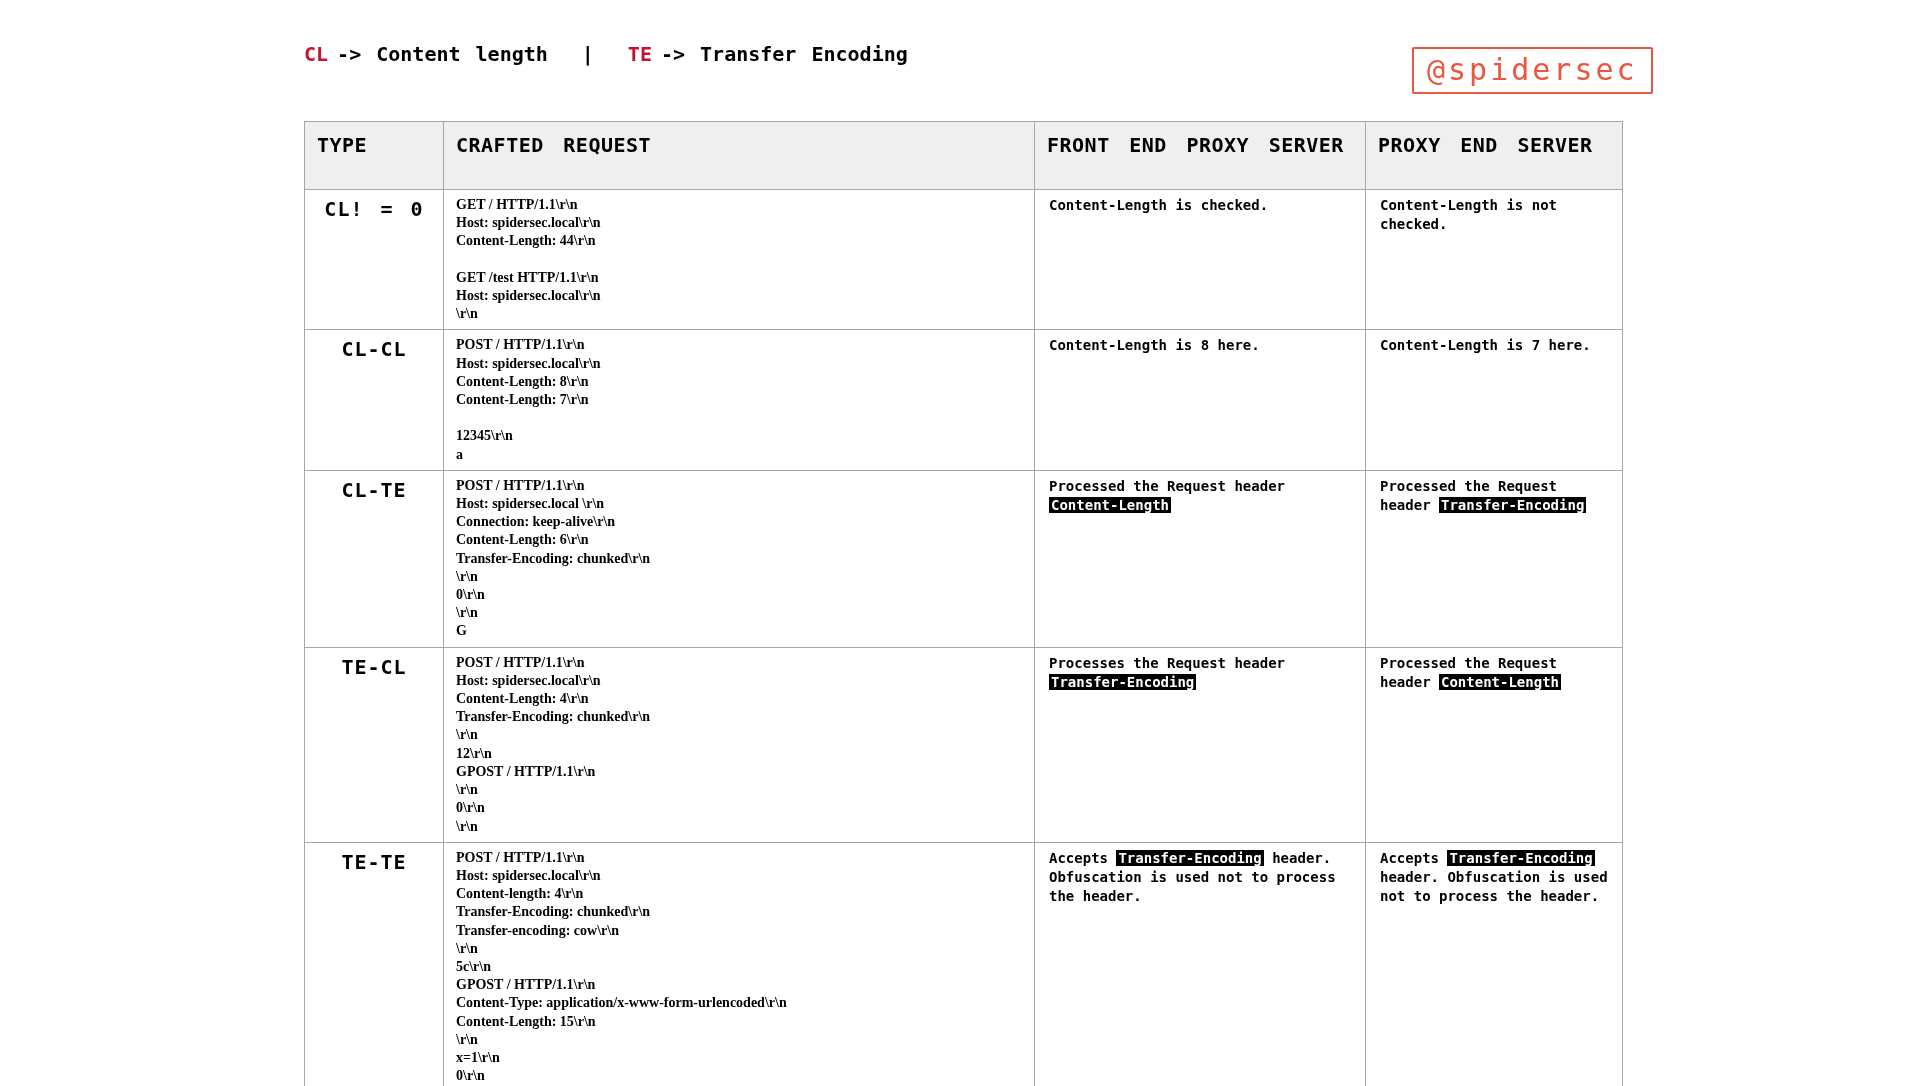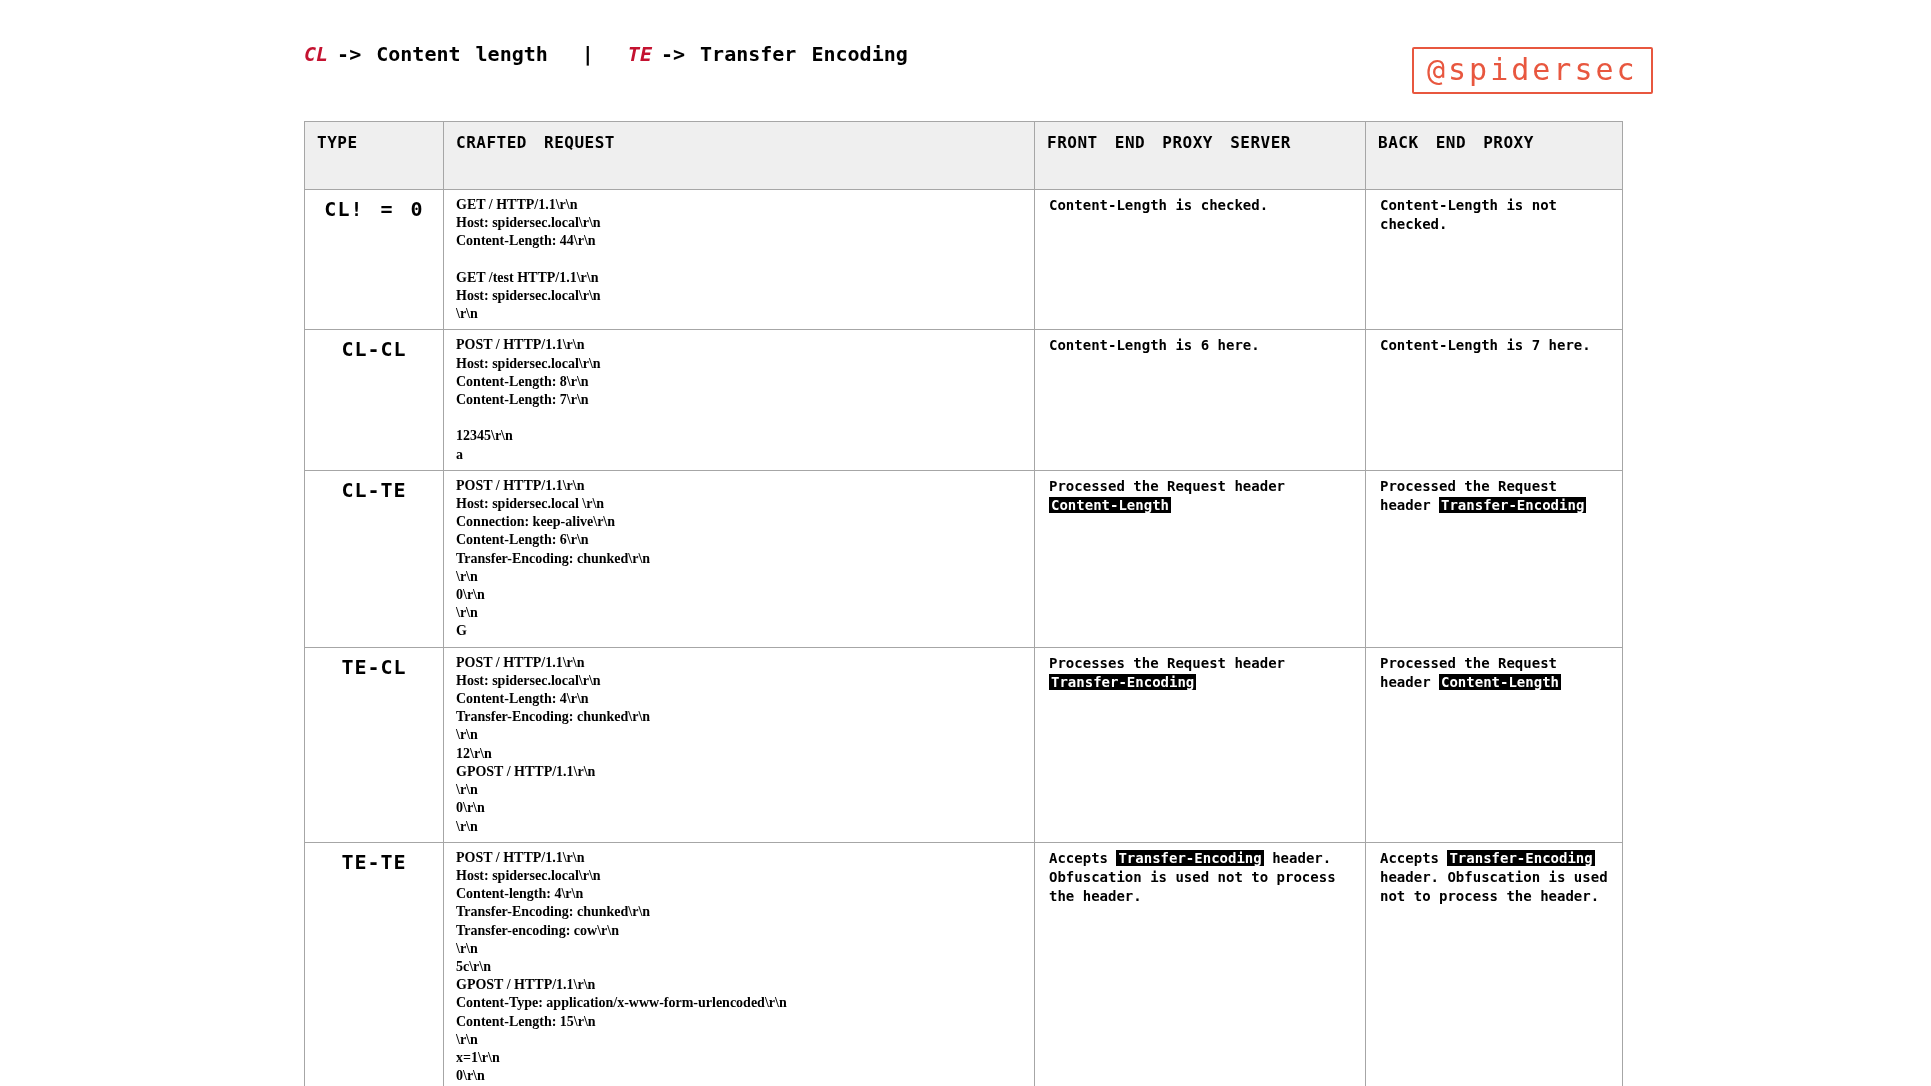--- a/index.html
+++ b/index.html
@@ -17,21 +17,21 @@
     width:1931px;height:1086px;
     background:#ffffff;
     font-family:"DejaVu Sans Mono","Liberation Mono",monospace;
     color:#000;
   }
   
   .legend{
     position:absolute;left:304px;top:42px;
     font-size:20px;font-weight:bold;white-space:nowrap;word-spacing:3px;
   }
-  .legend .abbr{color:var(--accent_red);font-style:italic;}
+  .legend .abbr{color:var(--accent_red);}
   .legend .rest{margin-left:9px;margin-top:36px;}
   .legend .sep{display:inline-block;margin:0 34px;}
   
   .badge{
     position:absolute;left:1412px;top:47px;
     border:2px solid var(--badge_red);
     color:var(--badge_red);
     font-size:30px;font-weight:normal;
     letter-spacing:3px;
     padding:3px 13px 5px 13px;
@@ -43,21 +43,21 @@
     position:absolute;left:304px;top:121px;
     border-collapse:collapse;table-layout:fixed;
   }
   table.smuggle th, table.smuggle td{
     border:1px solid var(--border);
     vertical-align:top;
   }
   thead th{
     background:var(--header_bg);
     text-align:left;
-    font-size:16px;font-weight:bold;
+    font-size:20px;font-weight:bold;
     word-spacing:7px;letter-spacing:.5px;
     padding:11px 12px;
     height:68px;
   }
   tbody tr:nth-child(1){height:130px;padding-left:32px;}
   tbody tr:nth-child(2){height:126px;}
   tbody tr:nth-child(3){height:164px;padding-left:35px;}
   tbody tr:nth-child(4){height:180px;}
   tbody tr:nth-child(5){height:256px;}
   td.type{
@@ -97,21 +97,21 @@
       <col style="width:139px">
       <col style="width:591px">
       <col style="width:331px">
       <col style="width:257px">
     </colgroup>
     <thead>
       <tr>
         <th>TYPE</th>
         <th>CRAFTED REQUEST</th>
         <th>FRONT END PROXY SERVER</th>
-        <th>BACK END PROXY</th>
+        <th>PROXY END SERVER</th>
       </tr>
     </thead>
     <tbody>
         <tr>
           <td class="type">CL! = 0</td>
           <td class="request">GET / HTTP/1.1\r\n
 Host: spidersec.local\r\n
 Content-Length: 44\r\n
 
 GET /test HTTP/1.1\r\n
@@ -122,21 +122,21 @@
         </tr>
         <tr>
           <td class="type">CL-CL</td>
           <td class="request">POST / HTTP/1.1\r\n
 Host: spidersec.local\r\n
 Content-Length: 8\r\n
 Content-Length: 7\r\n
 
 12345\r\n
 a</td>
-          <td class="server"><span>Content-Length is 6 here.</span></td>
+          <td class="server"><span>Content-Length is 8 here.</span></td>
           <td class="server"><span>Content-Length is 7 here.</span></td>
         </tr>
         <tr>
           <td class="type">CL-TE</td>
           <td class="request">POST / HTTP/1.1\r\n
 Host: spidersec.local \r\n
 Connection: keep-alive\r\n
 Content-Length: 6\r\n
 Transfer-Encoding: chunked\r\n
 \r\n

